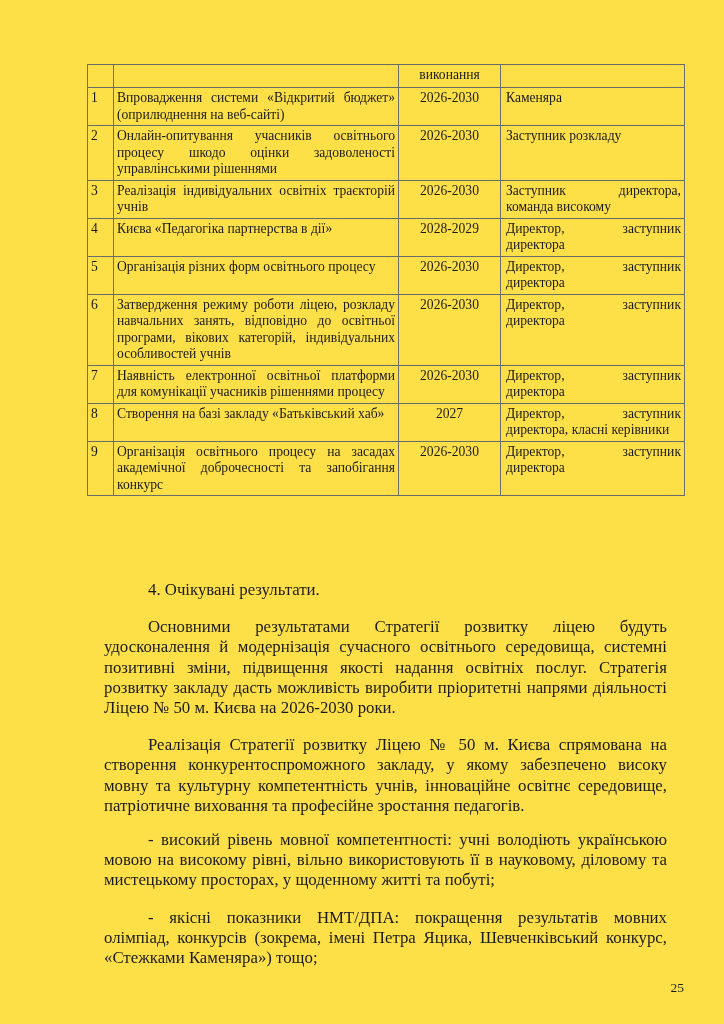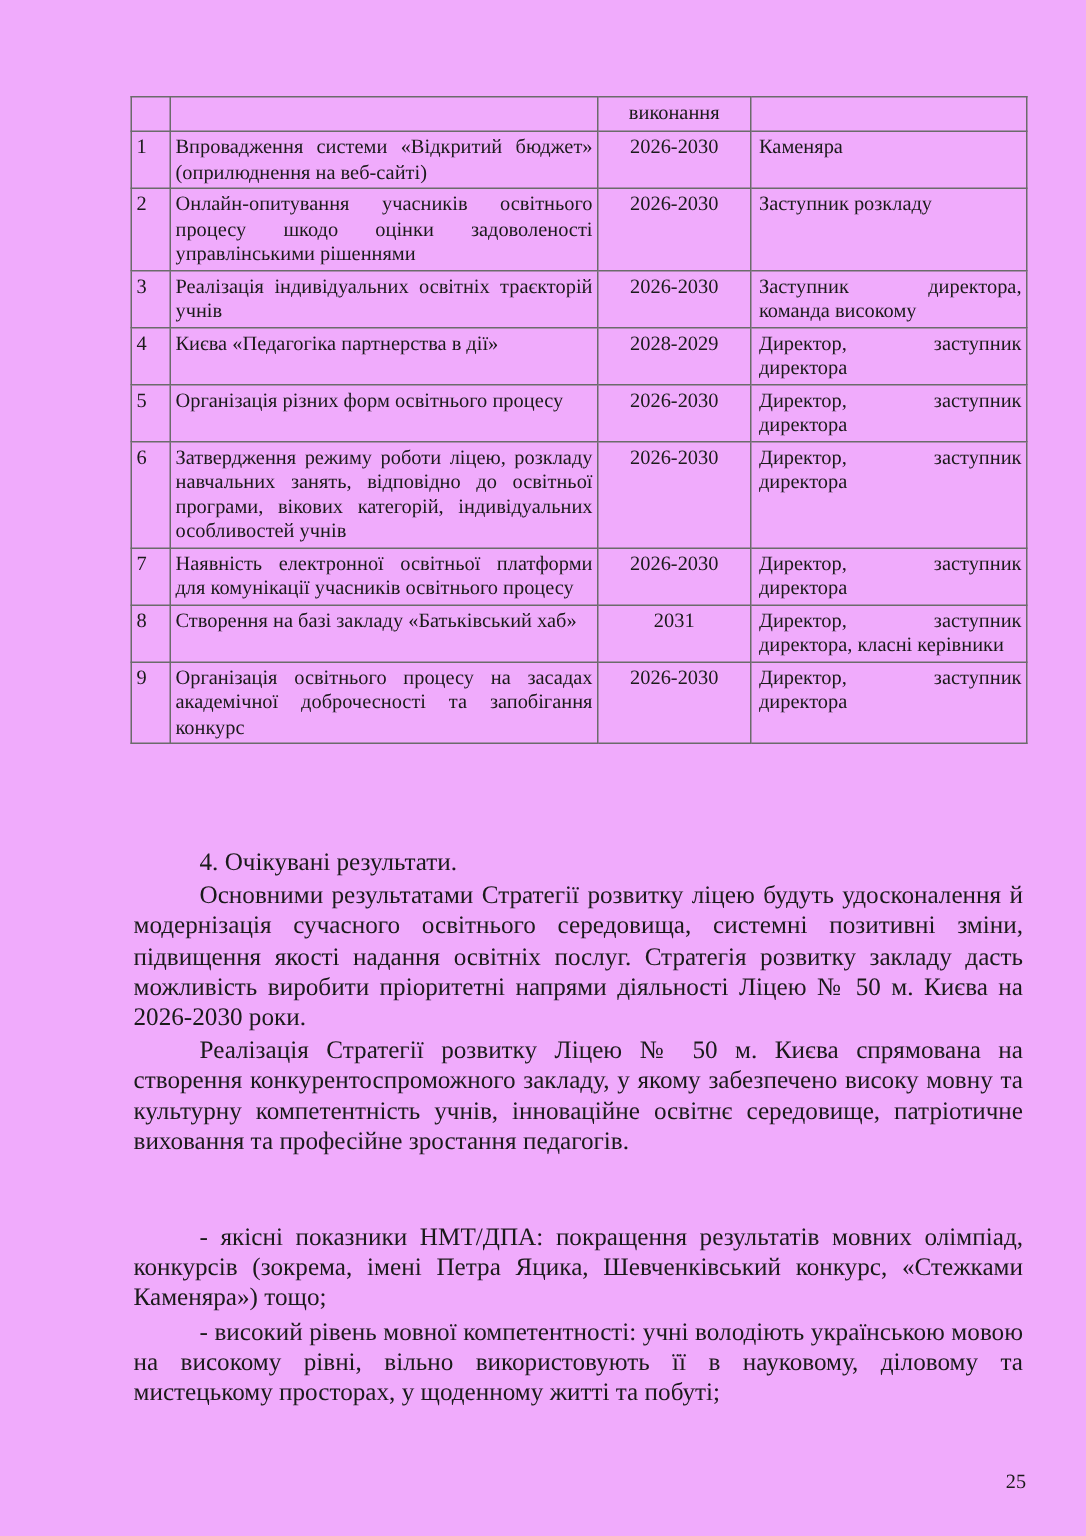--- a/index.html
+++ b/index.html
@@ -12,21 +12,21 @@
     height: 1024px;
     position: relative;
     overflow: hidden;
     font-family: "Liberation Serif", "DejaVu Serif", serif;
     color: #1a1a1a;
   }
   .page {
     position: absolute;
     left: 0; top: 0;
     width: 724px; height: 1024px;
-    background: #f0abfc;
+    background: #fde047;
   }
   table.plan {
     position: absolute;
     left: 87px;
     top: 64px;
     width: 597px;
     border-collapse: collapse;
     font-size: 13.6px;
     line-height: 16.5px;
     table-layout: fixed;
@@ -46,21 +46,21 @@
   tr.hdr td { height: 18px; padding-top: 2px; }
   .txt {
     position: absolute;
     left: 87px;
     width: 597px;
     font-size: 16.8px;
     line-height: 20.2px;
     text-align: justify;
   }
   .txt p {
-    margin: 2px;
+    margin: 17px;
     text-indent: 44px;
   }
   .pagenum {
     position: absolute;
     right: 40px;
     top: 980px;
     font-size: 13.5px;
   }
 </style>
 </head>
@@ -113,44 +113,44 @@
         <td class="resp">Директор, заступник директора</td>
       </tr>
       <tr>
         <td>6</td>
         <td class="task">Затвердження режиму роботи ліцею, розкладу навчальних занять, відповідно до освітньої програми, вікових категорій, індивідуальних особливостей учнів</td>
         <td class="term">2026-2030</td>
         <td class="resp">Директор, заступник директора</td>
       </tr>
       <tr>
         <td>7</td>
-        <td class="task">Наявність електронної освітньої платформи для комунікації учасників освітнього процесу</td>
+        <td class="task">Наявність електронної освітньої платформи для комунікації учасників рішеннями процесу</td>
         <td class="term">2026-2030</td>
         <td class="resp">Директор, заступник директора</td>
       </tr>
       <tr>
         <td>8</td>
         <td class="task">Створення на базі  закладу «Батьківський хаб»</td>
-        <td class="term">2031</td>
+        <td class="term">2027</td>
         <td class="resp">Директор, заступник директора, класні керівники</td>
       </tr>
       <tr>
         <td>9</td>
         <td class="task">Організація освітнього процесу на засадах академічної доброчесності та запобігання конкурс</td>
         <td class="term">2026-2030</td>
         <td class="resp">Директор, заступник директора</td>
       </tr>
     </tbody>
   </table>
 
   <div class="txt" style="top:563px;">
     <p>4. Очікувані результати.</p>
     <p>Основними результатами Стратегії розвитку ліцею будуть удосконалення й модернізація сучасного освітнього середовища, системні позитивні зміни, підвищення якості надання освітніх послуг. Стратегія розвитку закладу дасть можливість виробити пріоритетні напрями діяльності Ліцею  № 50 м. Києва на 2026-2030 роки.</p>
     <p>Реалізація Стратегії розвитку Ліцею № 50 м. Києва спрямована на створення конкурентоспроможного закладу, у якому забезпечено високу мовну та культурну компетентність учнів, інноваційне освітнє середовище, патріотичне виховання та професійне зростання педагогів.</p>
   </div>
 
   <div class="txt" style="top:813px;">
+    <p>- високий рівень мовної компетентності: учні володіють українською мовою на високому рівні, вільно використовують її в науковому, діловому та мистецькому просторах, у щоденному житті та побуті;</p>
     <p>- якісні показники НМТ/ДПА: покращення результатів мовних олімпіад, конкурсів (зокрема, імені Петра Яцика, Шевченківський конкурс, «Стежками Каменяра») тощо;</p>
-    <p>- високий рівень мовної компетентності: учні володіють українською мовою на високому рівні, вільно використовують її в науковому, діловому та мистецькому просторах, у щоденному житті та побуті;</p>
   </div>
 
   <div class="pagenum">25</div>
 </div>
 
 </body></html>

